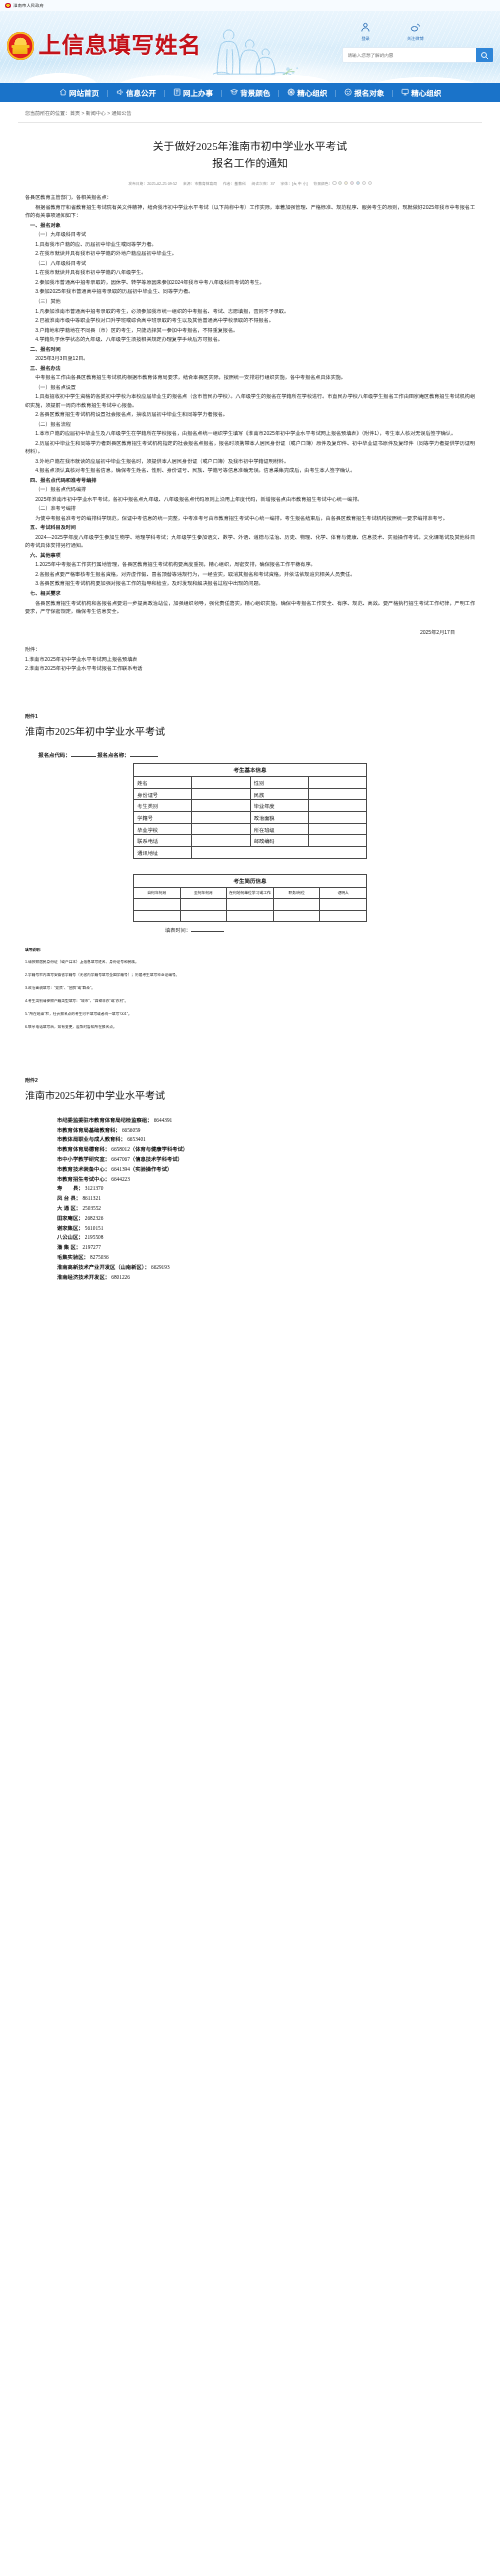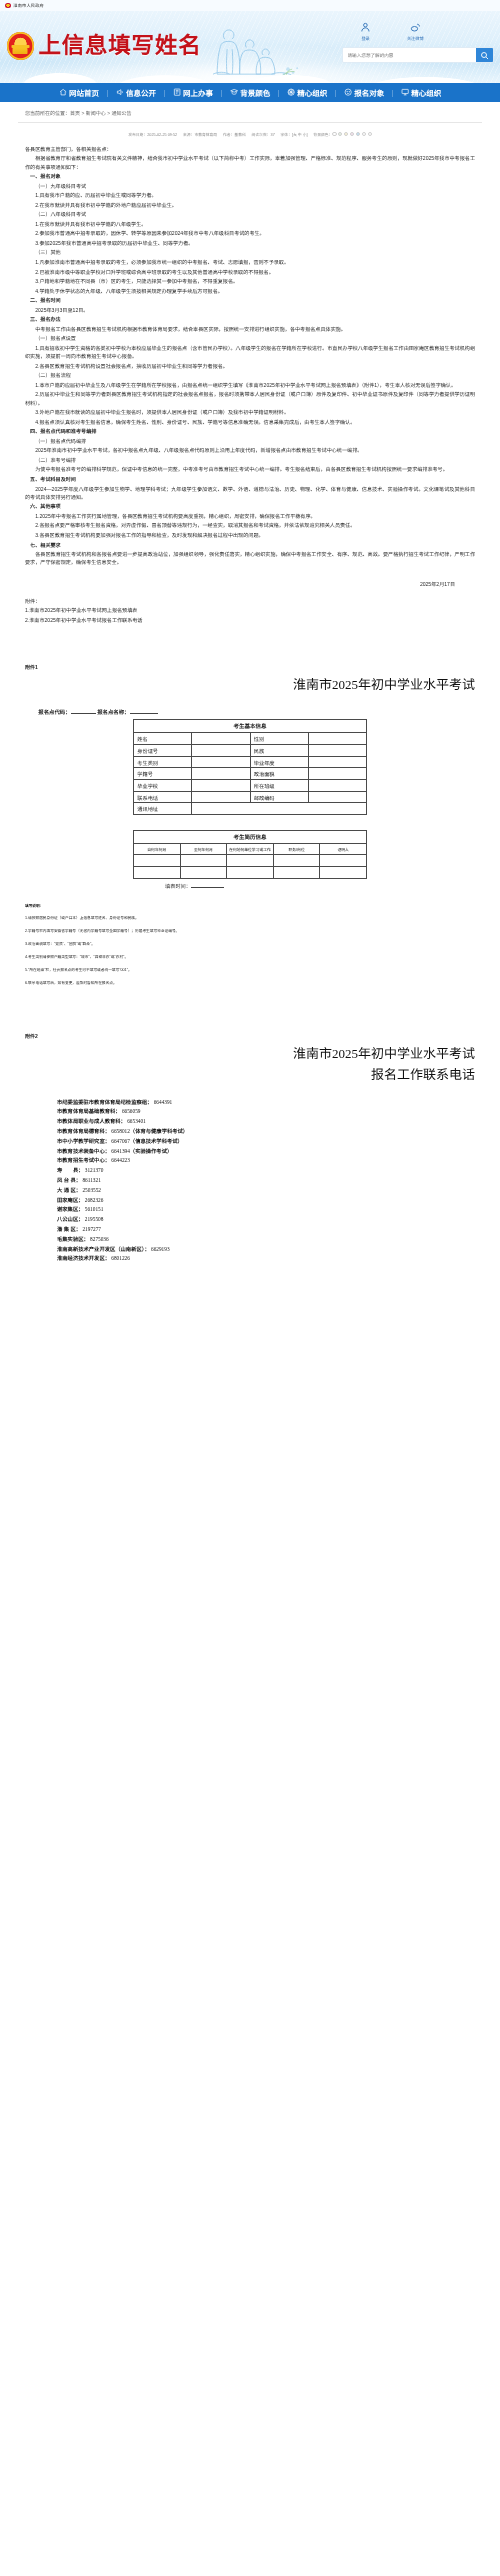--- a/index.html
+++ b/index.html
@@ -157,23 +157,23 @@
   .p-ind { text-indent: 2em; }
   .h2 { font-weight: bold; text-indent: 1em; margin-top: 1.3px; }
   .h3 { text-indent: 2em; }
   .sign { text-align: right; padding: 11.7px 20px 0; font-size: 5.1px; color: #2c2c2c; }
   .attach-list { padding-top: 10px; }
 
   
   .attach-sec { padding: 38px 25px 0; }
   .attach-tag { font-size: 5px; color: #222; font-weight: bold; }
   .attach-title {
-    text-align: right;
+    text-align: left;
     font-family: "Liberation Serif", "DejaVu Serif", serif;
-    font-size: 13px; line-height: 1.6; color: #111;
+    font-size: 10px; line-height: 1.6; color: #111;
     padding-top: 5px; font-weight: normal;
   }
   .form-line { font-size: 5.4px; color: #222; padding: 11.7px 0 3.3px 13.3px; font-weight: bold; }
   .blank { display: inline-block; border-bottom: 0.8px solid #444; width: 25px; }
   .blank.w2 { width: 28px; }
 
   table.tbl {
     border-collapse: collapse; margin: 0 auto; width: 234px;
     font-size: 5.2px; color: #1a1a1a; table-layout: fixed;
   }
@@ -338,20 +338,24 @@
 </div>
 
 <div class="crumb-wrap">
   <div class="crumb">
     <span>您当前所在的位置：</span><span>首页</span><span> &gt; </span><span>新闻中心</span><span> &gt; </span><span>通知公告</span>
   </div>
 </div>
 <div class="rule"></div>
 
 <div class="article">
+  <div class="art-title">
+    <div>关于做好2025年淮南市初中学业水平考试</div>
+    <div>报名工作的通知</div>
+  </div>
 
   <div class="meta">
     <span><span class="k">发布日期：</span><span class="v">2025-02-25 09:52</span></span>
     <span><span class="k">来源：</span><span class="v">市教育体育局</span></span>
     <span><span class="k">作者：</span><span class="v">基教科</span></span>
     <span><span class="k">阅读次数：</span><span class="v">37</span></span>
     <span><span class="k">字体：</span><span class="sizes">[大 中 小]</span></span>
     <span><span class="k">背景颜色：</span><span class="swatches" id="swatches">
           <span class="sw" style="background: rgb(255, 255, 255);"></span>
           <span class="sw" style="background: rgb(232, 244, 232);"></span>
@@ -519,21 +523,20 @@
       <p>4.考生类别请参照户籍类型填写："城市"、"县镇非农"或"农村"。</p>
       <p>5."所在班级"栏，社会报名点的考生可不填写或者统一填写"001"。</p>
       <p>6.联系电话填写后，如有变更，应及时告知所在报名点。</p>
     </div>
 </div>
 
 <div class="attach-sec">
   <div class="attach-tag">附件2</div>
   <div class="attach-title">
     <div>淮南市2025年初中学业水平考试</div>
-    <div>报名工作联系电话</div>
   </div>
   <div class="phone-list" id="phone-list">
       <div><span class="nm">市纪委监委驻市教育体育局纪检监察组：</span><span class="num"> 6644391</span></div>
       <div><span class="nm">市教育体育局基础教育科：</span><span class="num"> 6656059</span></div>
       <div><span class="nm">市教体局职业与成人教育科：</span><span class="num"> 6653401</span></div>
       <div><span class="nm">市教育体育局德育科：</span><span class="num"> 6658012</span><span class="nm">（体育与健康学科考试）</span></div>
       <div><span class="nm">市中小学教学研究室：</span><span class="num"> 6647067</span><span class="nm">（信息技术学科考试）</span></div>
       <div><span class="nm">市教育技术装备中心：</span><span class="num"> 6641394</span><span class="nm">（实验操作考试）</span></div>
       <div><span class="nm">市教育招生考试中心：</span><span class="num"> 6644223</span></div>
       <div><span class="nm">寿　　县：</span><span class="num"> 3121370</span></div>

